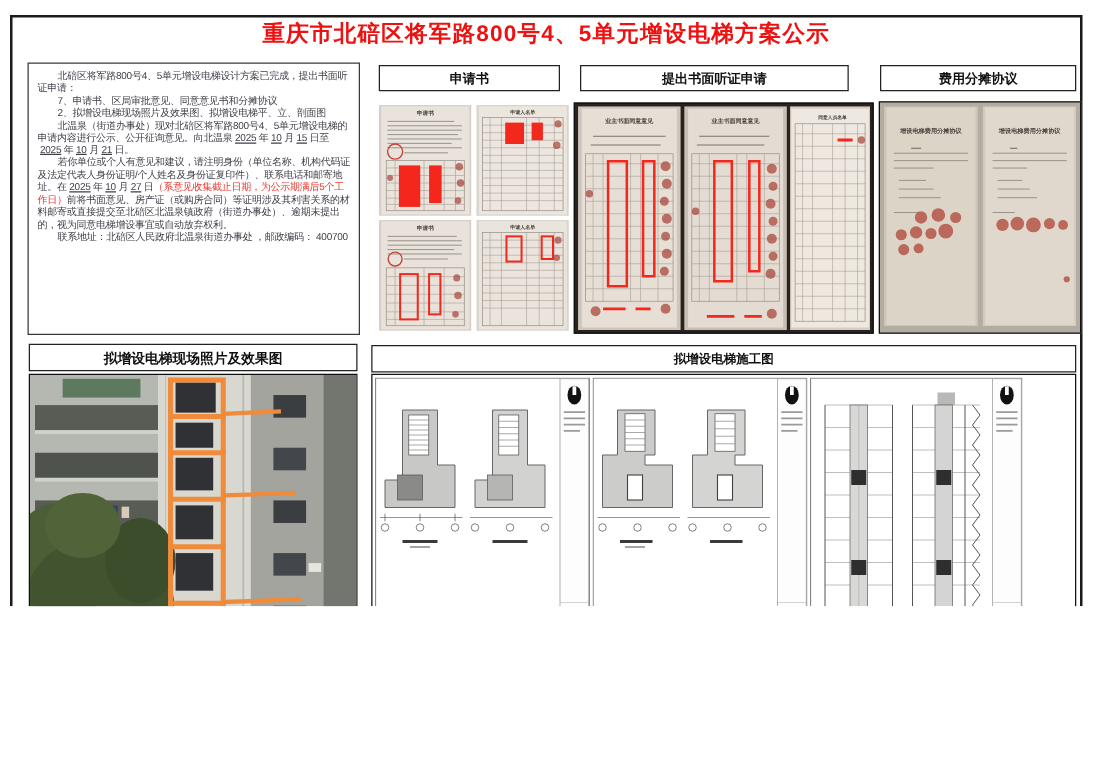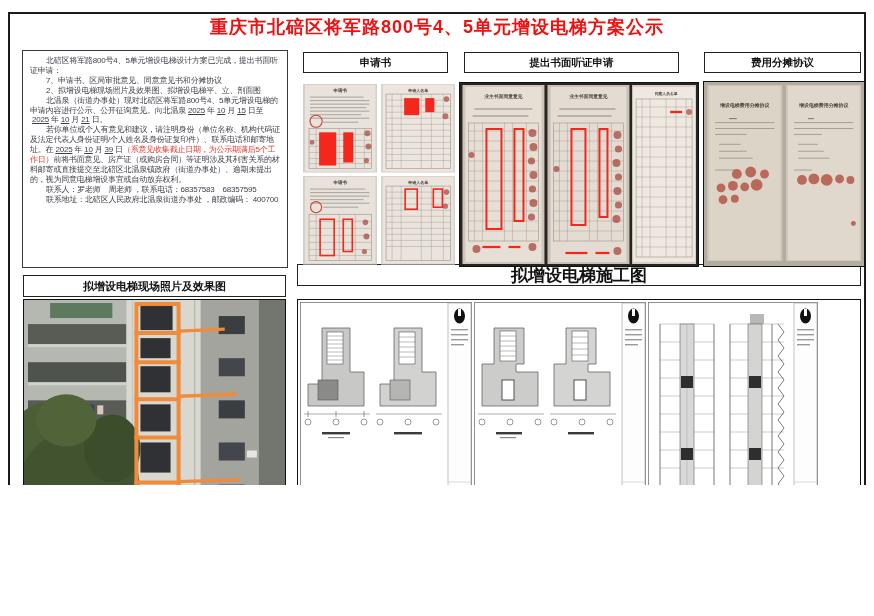--- a/index.html
+++ b/index.html
@@ -14,21 +14,21 @@
   .notice-box p{margin:0;text-indent:2em;}
   .notice-box p.noindent{text-indent:0;}
   .u{text-decoration:underline;margin:0 2px;}
   .red{color:#e8382f;}
   .hdr{position:absolute;border:1.5px solid #222;background:#fff;color:#111;font-weight:bold;
        font-size:10.5px;display:flex;align-items:center;justify-content:center;box-sizing:border-box;}
   .hdr-app{left:303px;top:52px;width:145px;height:21px;}
   .hdr-consent{left:464px;top:52px;width:215px;height:21px;}
   .hdr-cost{left:704px;top:52px;width:157px;height:21px;}
   .hdr-photo{left:23px;top:275px;width:263px;height:22px;font-size:11px;}
-  .hdr-draw{left:297px;top:264px;width:564px;height:22px;font-size:17px;}
+  .hdr-draw{left:297px;top:276px;width:564px;height:22px;font-size:10px;}
   .app-photos{position:absolute;left:303px;top:84px;width:152px;height:181px;
               display:grid;grid-template-columns:1fr 1fr;grid-template-rows:1fr 1fr;gap:3px;}
   .consent-photos{position:absolute;left:459px;top:82px;width:240px;height:185px;background:#262320;
                   border:1px solid #111;box-sizing:border-box;display:flex;gap:2px;padding:2px;}
   .cost-photos{position:absolute;left:703px;top:81px;width:162px;height:186px;background:#b3aca1;
                border:1px solid #111;box-sizing:border-box;display:flex;gap:3px;padding:3px 3px;}
   .site-photo{position:absolute;left:23px;top:299px;width:263px;height:307px;border:1.5px solid #111;
               box-sizing:border-box;}
   .drawings{position:absolute;left:297px;top:299px;width:564px;height:305px;border:1.5px solid #111;
             box-sizing:border-box;background:#fff;display:flex;gap:2px;padding:2px;}
@@ -43,22 +43,21 @@
 <div class="page">
   <div class="frame"></div>
 
   <h1 class="title">重庆市北碚区将军路800号4、5单元增设电梯方案公示</h1>
 
   <div class="notice-box">
     <p>北碚区将军路800号4、5单元增设电梯设计方案已完成，提出书面听证申请：</p>
     <p>7、申请书、区局审批意见、同意意见书和分摊协议</p>
     <p>2、拟增设电梯现场照片及效果图、拟增设电梯平、立、剖面图</p>
     <p><span>北温泉（街道办事处）现对北碚区将军路800号4、5单元增设电梯的申请内容进行公示、公开征询意见。向北温泉</span><span class="u">2025</span><span>年</span><span class="u">10</span><span>月</span><span class="u">15</span><span>日至</span><span class="u">2025</span><span>年</span><span class="u">10</span><span>月</span><span class="u">21</span><span>日。</span></p>
-    <p><span>若你单位或个人有意见和建议，请注明身份（单位名称、机构代码证及法定代表人身份证明/个人姓名及身份证复印件）、联系电话和邮寄地址。在</span><span class="u">2025</span><span>年</span><span class="u">10</span><span>月</span><span class="u">39</span><span>日</span><span class="red">（系意见收集截止日期，为公示期满后5个工作日）</span><span>前将书面意见、房产证（或购房合同）等证明涉及其利害关系的材料邮寄或直接提交至北碚区北温泉镇政府（街道办事处）、逾期未提出的，视为同意电梯增设事宜或自动放弃权利。</span></p>
-    <p>联系人：罗老师　周老师 ，联系电话：68357583　68357595</p>
+    <p><span>若你单位或个人有意见和建议，请注明身份（单位名称、机构代码证及法定代表人身份证明/个人姓名及身份证复印件）、联系电话和邮寄地址。在</span><span class="u">2025</span><span>年</span><span class="u">10</span><span>月</span><span class="u">27</span><span>日</span><span class="red">（系意见收集截止日期，为公示期满后5个工作日）</span><span>前将书面意见、房产证（或购房合同）等证明涉及其利害关系的材料邮寄或直接提交至北碚区北温泉镇政府（街道办事处）、逾期未提出的，视为同意电梯增设事宜或自动放弃权利。</span></p>
     <p>联系地址：北碚区人民政府北温泉街道办事处 ，邮政编码： 400700</p>
   </div>
 
   <div class="hdr hdr-app">申请书</div>
   <div class="hdr hdr-consent">提出书面听证申请</div>
   <div class="hdr hdr-photo">拟增设电梯现场照片及效果图</div>
   <div class="hdr hdr-cost">费用分摊协议</div>
   <div class="hdr hdr-draw">拟增设电梯施工图</div>
 
   <div class="app-photos">

